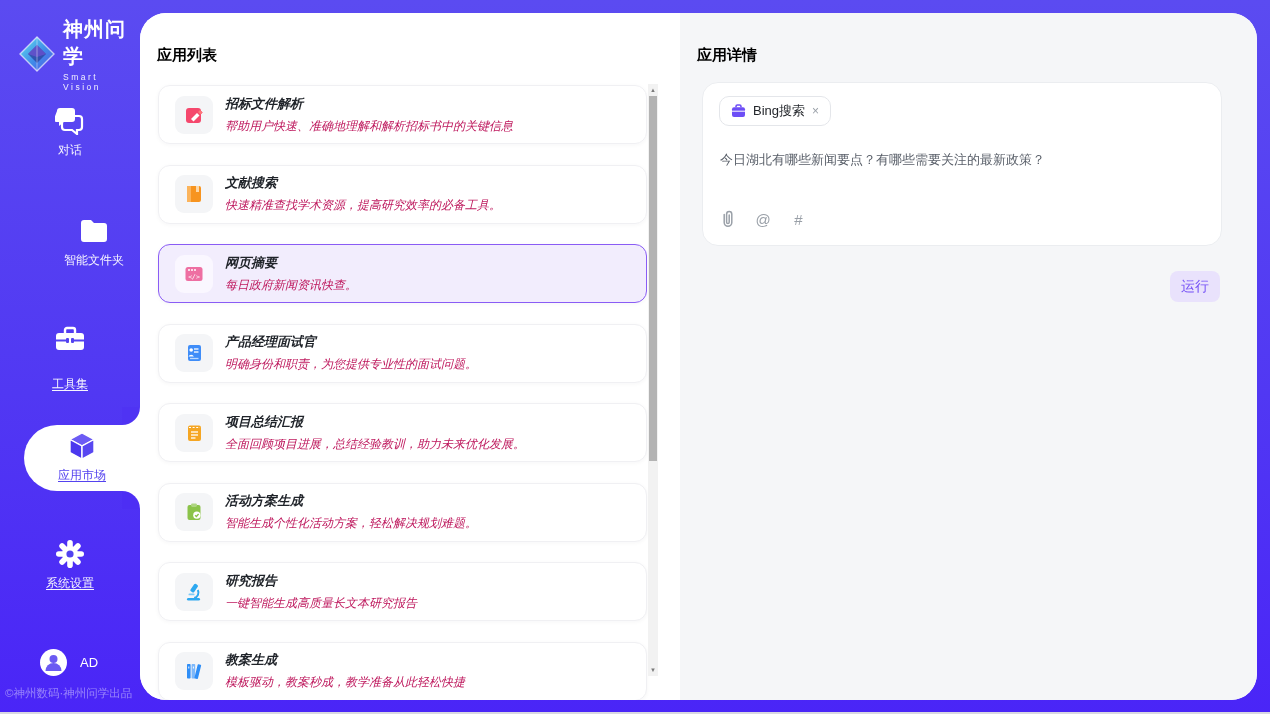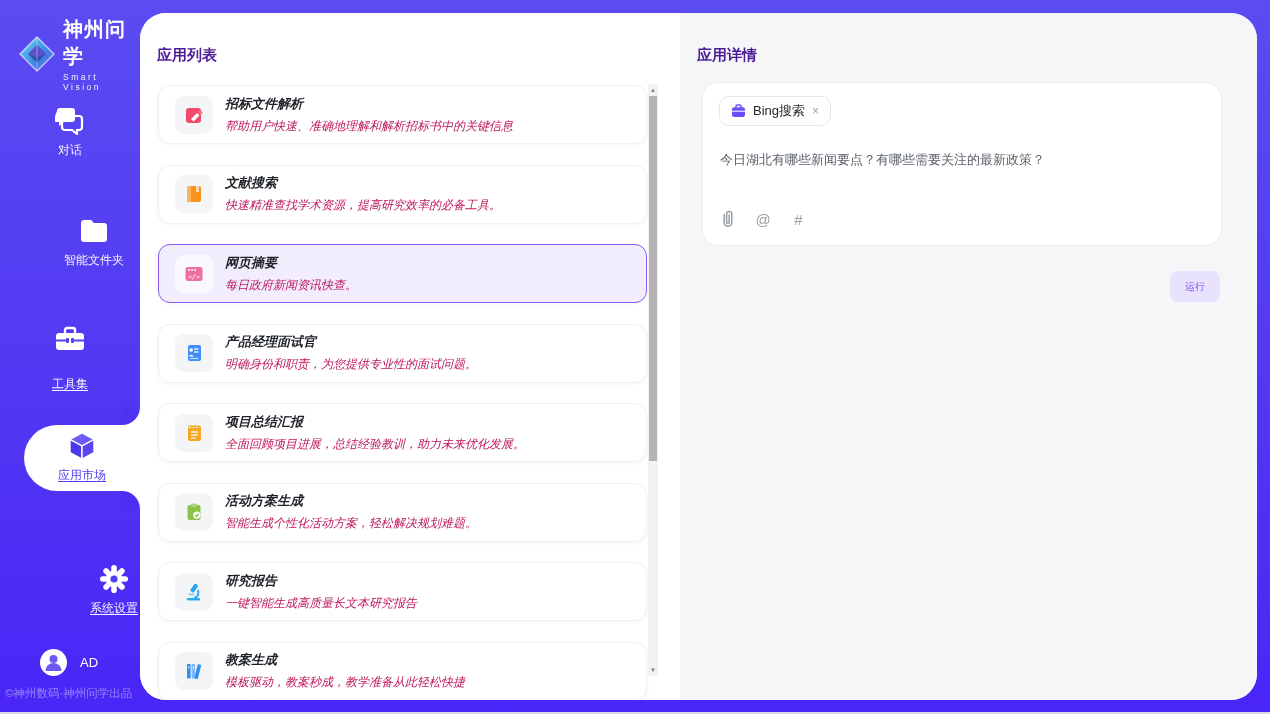--- a/index.html
+++ b/index.html
@@ -20,21 +20,21 @@
 
   .nav-item { position:absolute; left:0; width:140px; display:flex; flex-direction:column;
     align-items:center; cursor:pointer; }
   .nav-item .nav-icon { height:28px; display:flex; align-items:center; justify-content:center; }
   .nav-item .nav-label { margin-top:7px; font-size:12px; color:rgba(255,255,255,.95); }
   .nav-item .nav-label.u { text-decoration:underline; text-underline-offset:2px; }
   .nav-chat { top:107px; }
   .nav-smart-folders { top:217px;padding-left:48px; }
   .nav-toolset { top:325px;gap:16px; }
   .nav-app-market { top:425px; }
-  .nav-system-settings { top:565px;margin-left:44px; }
+  .nav-system-settings { top:540px; }
 
   
   .nav-item.active { left:24px; width:116px; height:66px; top:425px;
     background:#fff; border-radius:33px 0 0 33px; justify-content:center; }
   .nav-item.active .nav-label { color:#5442ef; }
   .curve { position:absolute; left:122px; width:18px; height:18px; background:#fff; }
   .curve.ctop { top:407px; }
   .curve.ctop::before { content:""; position:absolute; inset:0; background:#4f33f3;
     border-bottom-right-radius:18px; }
   .curve.cbot { top:491px; }
@@ -47,21 +47,21 @@
   .user-name { color:#fff; font-size:13px; }
   .sb-footer { position:absolute; left:5px; top:686px; width:135px;
     color:rgba(255,255,255,.42); font-size:11.5px; white-space:nowrap; }
 
   
   .main { position:absolute; left:140px; top:13px; width:1117px; height:687px;
     background:#fff; border-radius:26px; overflow:hidden; }
 
   
   .list-pane { position:absolute; left:0; top:0; width:540px; height:687px; background:#fff; }
-  .pane-title { position:absolute; left:17px; top:33px; font-size:15px; font-weight:bold; color:#4c1d95; }
+  .pane-title { position:absolute; left:17px; top:33px; font-size:15px; font-weight:bold; color:#000000; }
   .cards { position:absolute; left:18px; top:72px; width:489px; display:flex;
     flex-direction:column; gap:20.5px;font-style:italic; }
   .card { height:59px; background:#fff; border:1px solid #f0f0f3; border-radius:12px;
     box-shadow:0 1px 4px rgba(20,20,40,.04); display:flex; align-items:center;
     padding:0 14px 0 16px; cursor:pointer; }
   .card.selected { background:#f2edfd; border:1px solid #8a5cf5; }
   .tile { width:38px; height:38px; border-radius:9px; background:#f4f5f7; flex:none;
     display:flex; align-items:center; justify-content:center; }
   .card.selected .tile { background:#faf7ff; }
   .meta { margin-left:12px; min-width:0; }
@@ -88,21 +88,21 @@
     border:1px solid #e4e6ea; border-radius:10px; cursor:pointer; }
   .chip-label { font-size:13px; color:#23262b; }
   .chip-close { font-size:12px; color:#9aa0a8; cursor:pointer; }
   .query { position:absolute; left:17px; top:67px; width:480px; font-size:13px;
     color:#5a606a; line-height:19px; cursor:text; }
   .tool-row { position:absolute; left:17px; bottom:17px; display:flex; align-items:center;
     gap:19px; color:#9aa0a8; }
   .tool-ic { width:16px; height:18px; display:flex; align-items:center; justify-content:center;
     font-size:15px; cursor:pointer; }
   .run-btn { position:absolute; left:490px; top:258px; width:50px; height:31px;
-    background:#e9e2fc; color:#7551f6; font-size:10px; border:none; border-radius:8px;
+    background:#e9e2fc; color:#7551f6; font-size:14px; border:none; border-radius:8px;
     display:flex; align-items:center; justify-content:center; cursor:pointer; }
 
   svg { display:block; }
 </style>
 </head>
 <body>
 
 <div class="sidebar">
   <div class="logo">
     <span>

